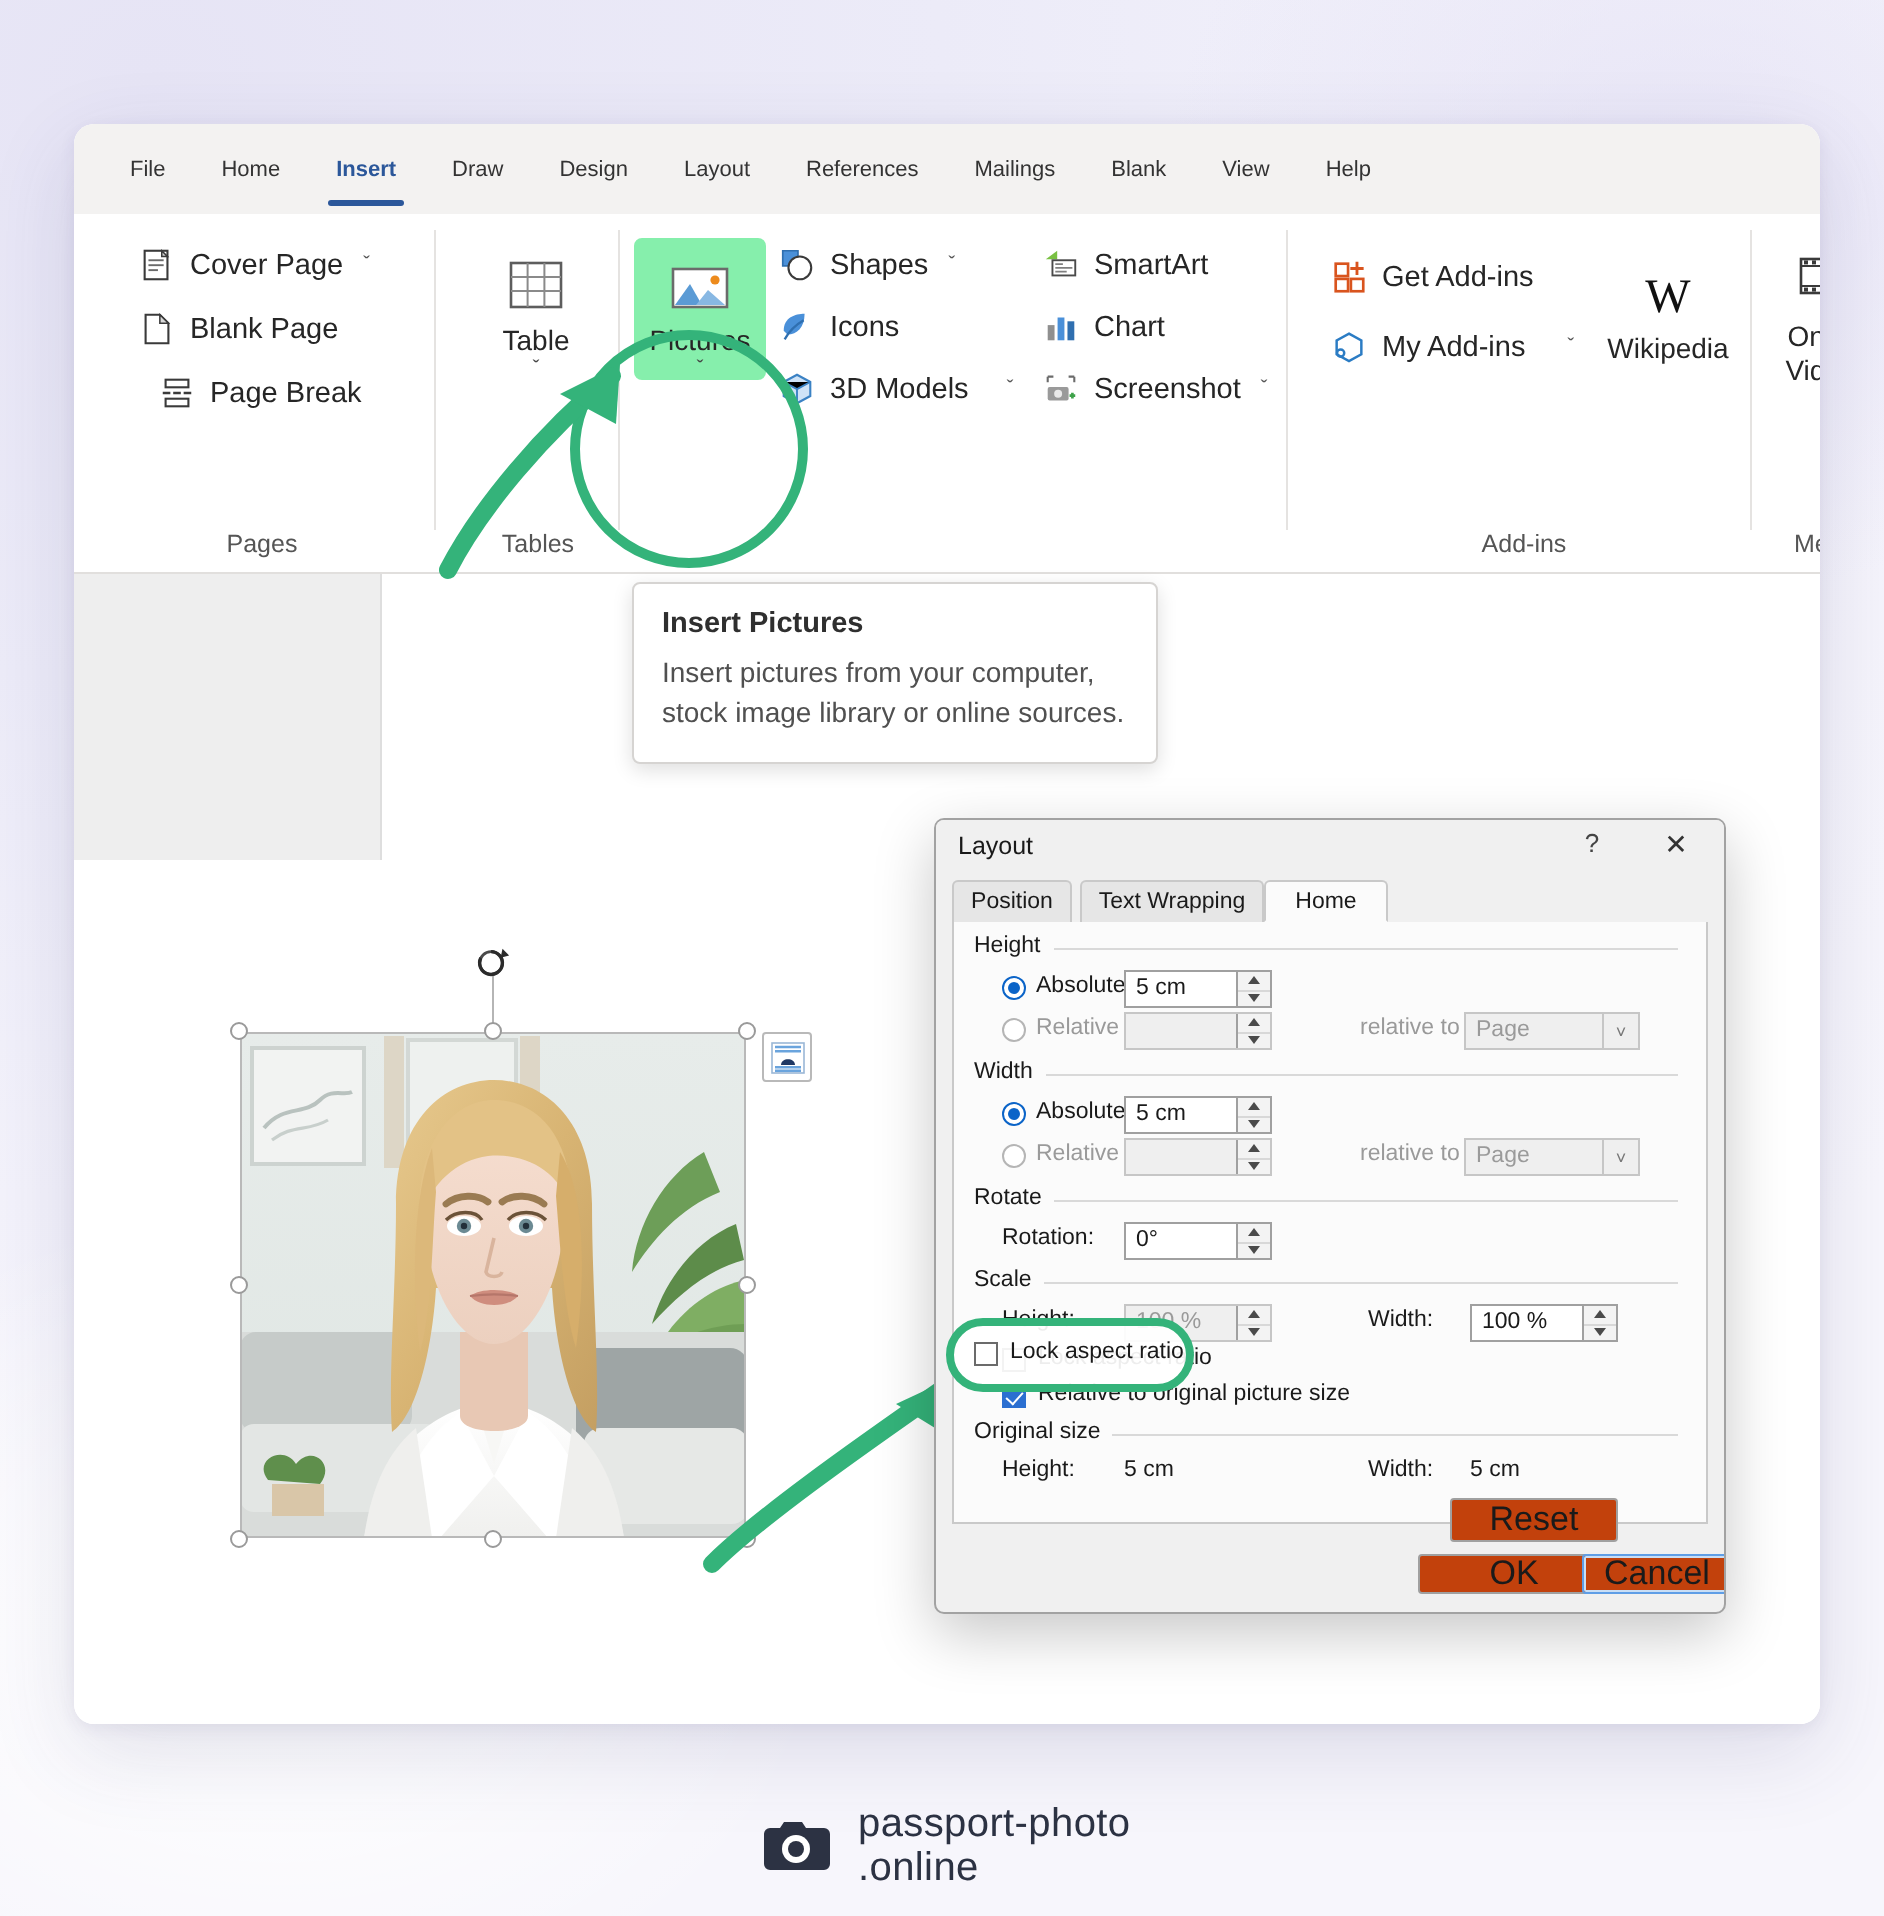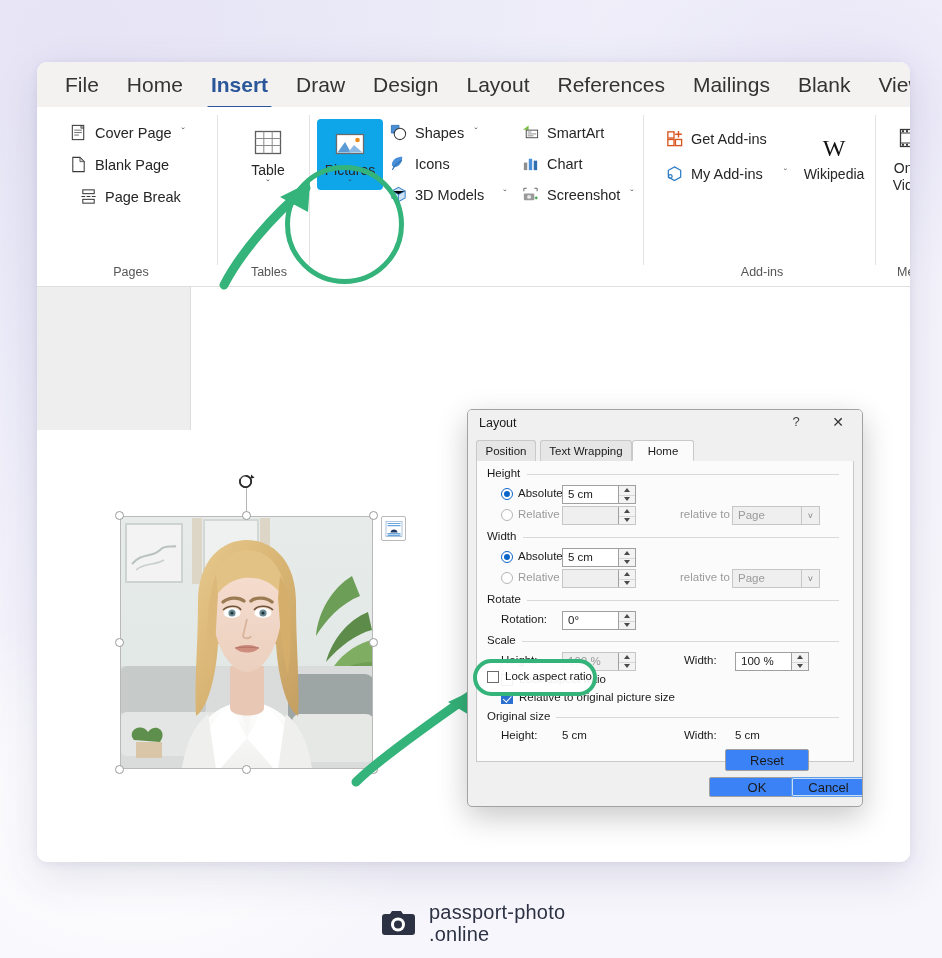--- a/index.html
+++ b/index.html
@@ -22,21 +22,21 @@
     background:#ffffff;border-radius:10px;
     box-shadow:0 14px 44px rgba(60,56,110,0.14),0 2px 8px rgba(60,56,110,0.08);
     overflow:hidden;
   }
   
   #ribbon-tabs{
     position:absolute;left:0;top:0;width:100%;height:45px;
     background:#f3f2f1;display:flex;align-items:center;padding-left:18px;box-sizing:border-box;
   }
   .rtab{
-    font-size:21px;color:#333333;padding:4px 10px;margin-right:8px;
+    font-size:11px;color:#333333;padding:4px 10px;margin-right:8px;
     position:relative;white-space:nowrap;cursor:default;text-align:center;
   }
   .rtab.active{color:#2b579a;font-weight:bold;}
   .rtab.active:after{
     content:"";position:absolute;left:6px;right:6px;bottom:-8px;height:2.5px;background:#2b579a;border-radius:2px;
   }
   
   #ribbon{
     position:absolute;left:0;top:45px;width:100%;height:180px;
     background:#ffffff;border-bottom:1px solid #e1dfdd;box-sizing:border-box;
@@ -53,21 +53,21 @@
   .ricon{width:19px;height:19px;flex:0 0 19px;display:block;}
   .chev{font-size:10px;color:#555;margin-left:3px;}
 
   .bigbtn{
     position:absolute;width:66px;text-align:center;font-size:14px;color:#262626;
     display:flex;flex-direction:column;align-items:center;gap:2px;padding-top:8px;border-radius:4px;
   }
   .bigbtn .bi{width:34px;height:34px;}
   .bigbtn .bl{line-height:1.05;}
   .bigbtn .bc{font-size:10px;color:#444;line-height:1;}
-  .bigbtn.hl{background:#0ea5e9;justify-content:center;}
+  .bigbtn.hl{background:#86efac;justify-content:center;}
 
   
   #doc-canvas{position:absolute;left:0;top:225px;width:100%;height:575px;background:#ffffff;}
   #page-gutter{position:absolute;left:0;top:0;width:153px;height:143px;background:#eeeeee;border-right:1px solid #dedede;}
 
   
   #insert-tooltip{
     position:absolute;left:279px;top:229px;width:263px;
     background:#ffffff;border:1px solid #d6d4d2;border-radius:4px;
     box-shadow:0 3px 10px rgba(0,0,0,0.13);
@@ -136,22 +136,22 @@
     display:flex;align-items:center;justify-content:center;font-size:9px;color:#777;}
 
   .ftlabel{position:absolute;font-size:11.5px;color:#1a1a1a;}
   .ftlabel.dim{color:#9a9a9a;}
 
   .cbox{position:absolute;width:12px;height:12px;border:1px solid #6b6b6b;background:#fff;box-sizing:border-box;}
   .cbox.checked{background:#2b6fd1;border-color:#2b6fd1;}
   .cbox.checked:after{content:"";position:absolute;left:2.5px;top:1px;width:3.5px;height:6.5px;
     border:solid #fff;border-width:0 1.6px 1.6px 0;transform:rotate(42deg);}
 
-  .dbtn{position:absolute;height:22px;background:#3b82f6;border:1px solid #a0a0a0;border-radius:2px;
-    display:flex;align-items:center;justify-content:center;font-size:13px;color:#1a1a1a;box-sizing:border-box;}
+  .dbtn{position:absolute;height:22px;background:#c2410c;border:1px solid #a0a0a0;border-radius:2px;
+    display:flex;align-items:center;justify-content:center;font-size:17px;color:#1a1a1a;box-sizing:border-box;}
   .dbtn.focus{border:1px solid #5f9ee6;box-shadow:0 0 0 1px #c9def5 inset;}
 
   
   #hl-circle{
     position:absolute;left:248px;top:103px;width:119px;height:119px;border-radius:50%;
     border:5px solid #34b37a;box-sizing:border-box;pointer-events:none;
     box-shadow:0 0 0 0 rgba(0,0,0,0);
   }
   #hl-rect{
     position:absolute;left:473px;top:659px;width:124px;height:37px;border-radius:19px;
@@ -346,20 +346,24 @@
         <span class="bl">Videos</span>
       </div>
       <div class="glabel">Media</div>
     </div>
   </div>
 
   <div id="doc-canvas">
     <div id="page-gutter"></div>
   </div>
 
+  <div id="insert-tooltip">
+    <div class="tt-title">Insert Pictures</div>
+    <div class="tt-body">Insert pictures from your computer, stock image library or online sources.</div>
+  </div>
 
   <div id="picture-frame">
     <div class="photo">
       <svg viewBox="0 0 253 253" width="253" height="253" preserveAspectRatio="none">
         <defs>
           <linearGradient id="wallg" x1="0" y1="0" x2="0" y2="1">
             <stop offset="0" stop-color="#e7ecea"></stop>
               <stop offset="1" stop-color="#dfe6e3"></stop>
           </linearGradient>
           <linearGradient id="hairg" x1="0" y1="0" x2="1" y2="1">

